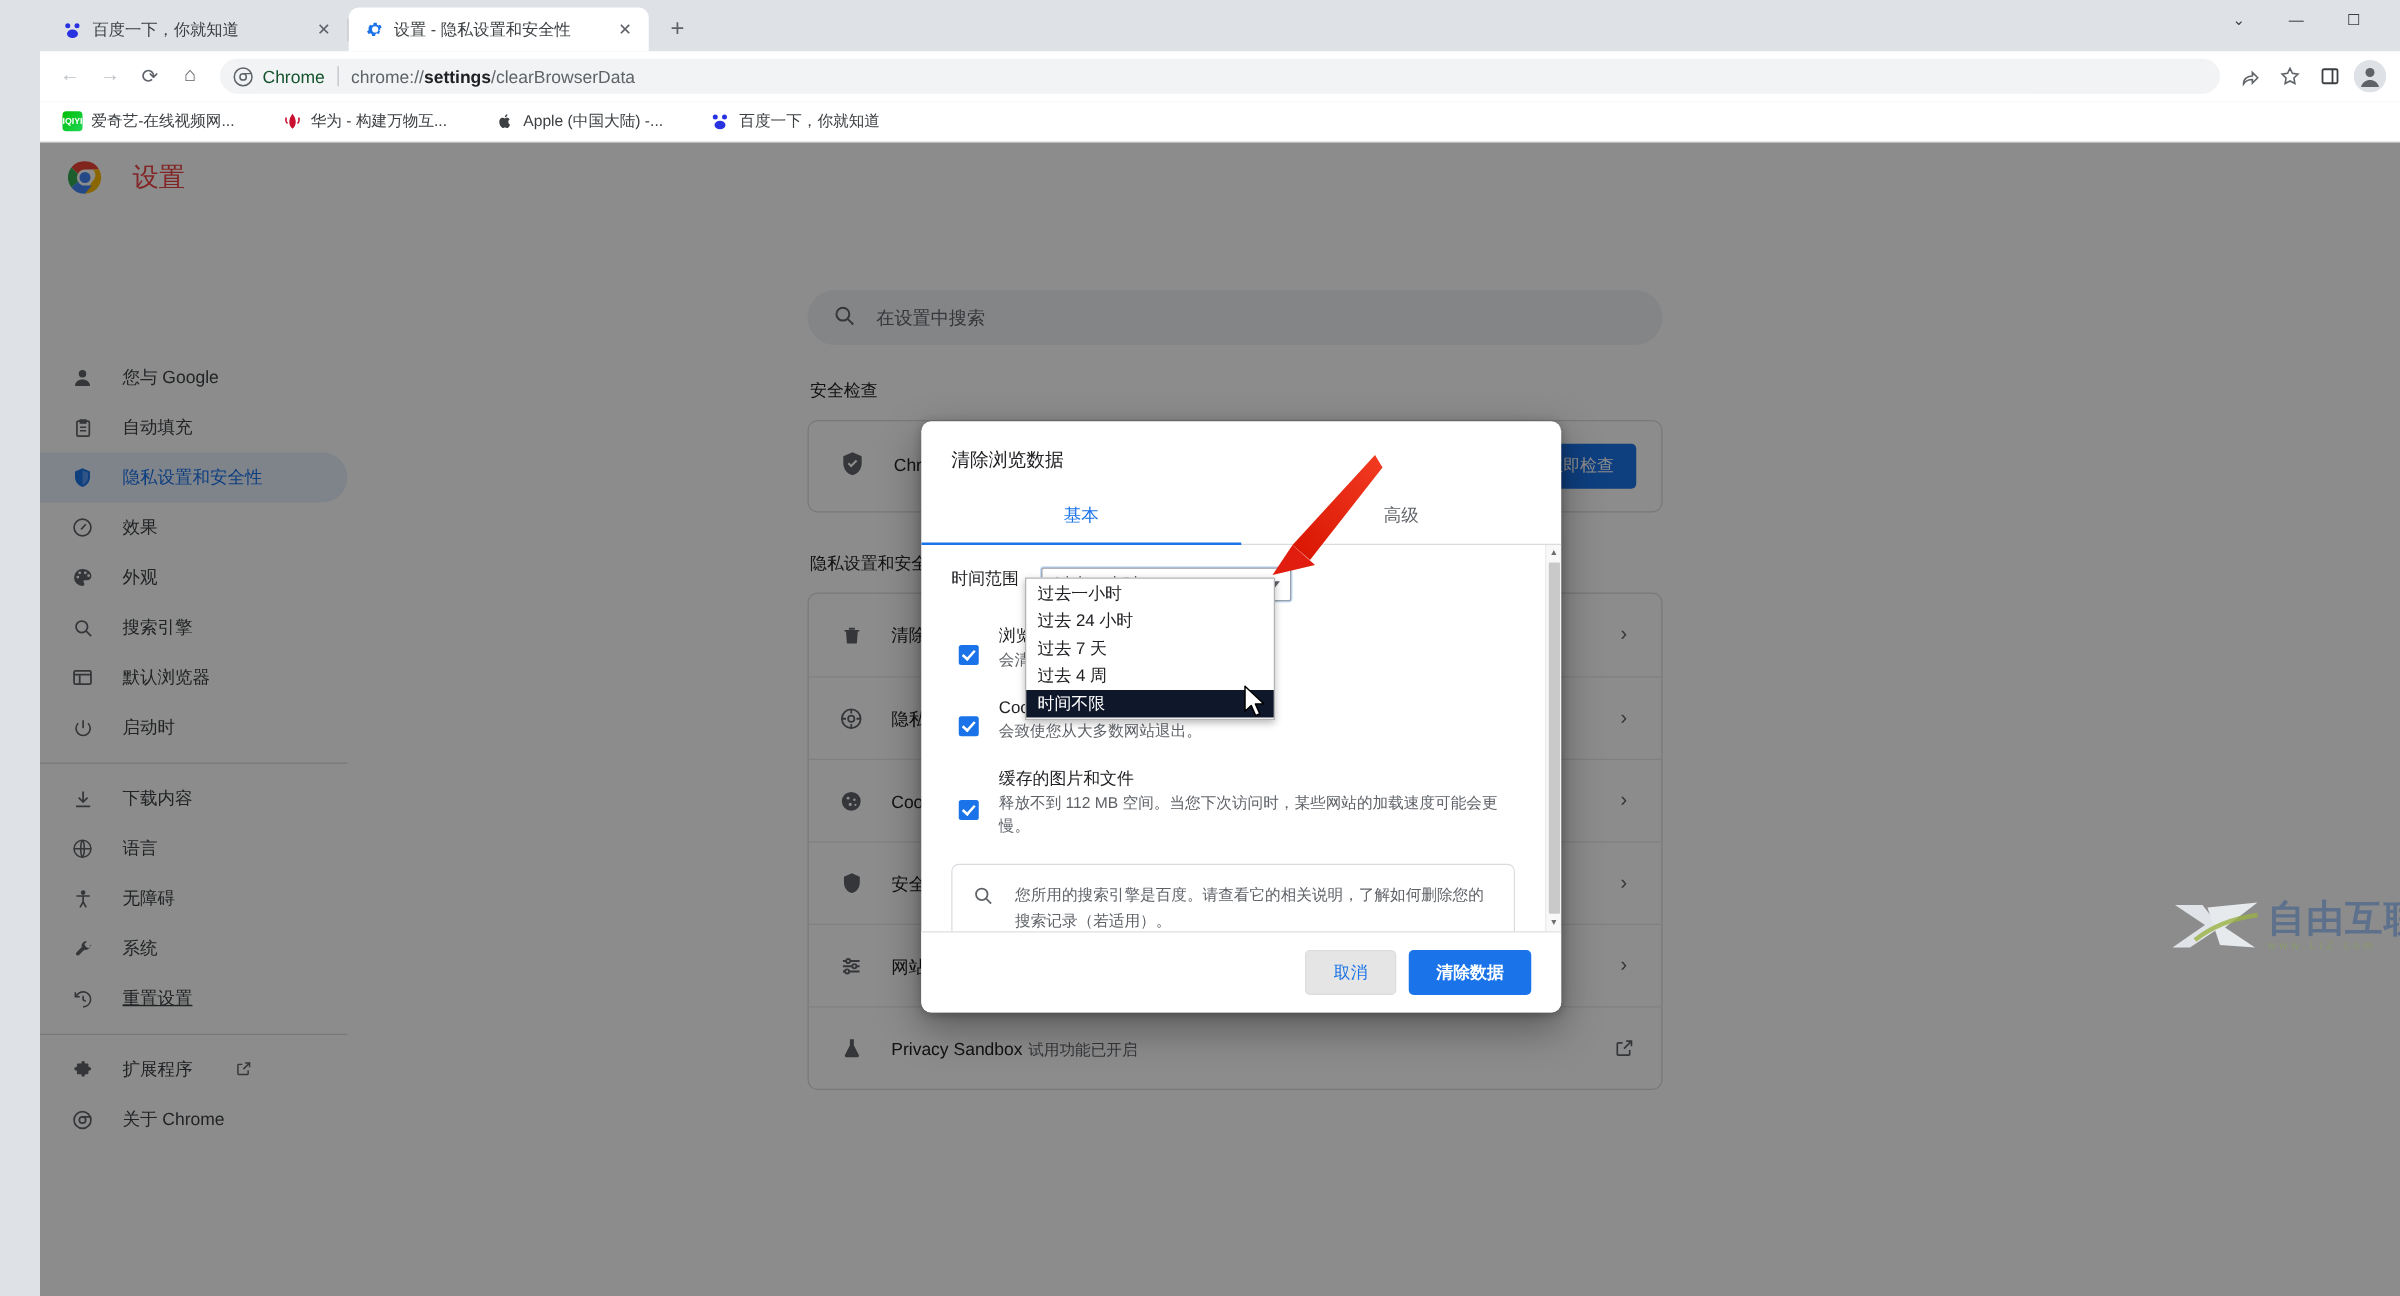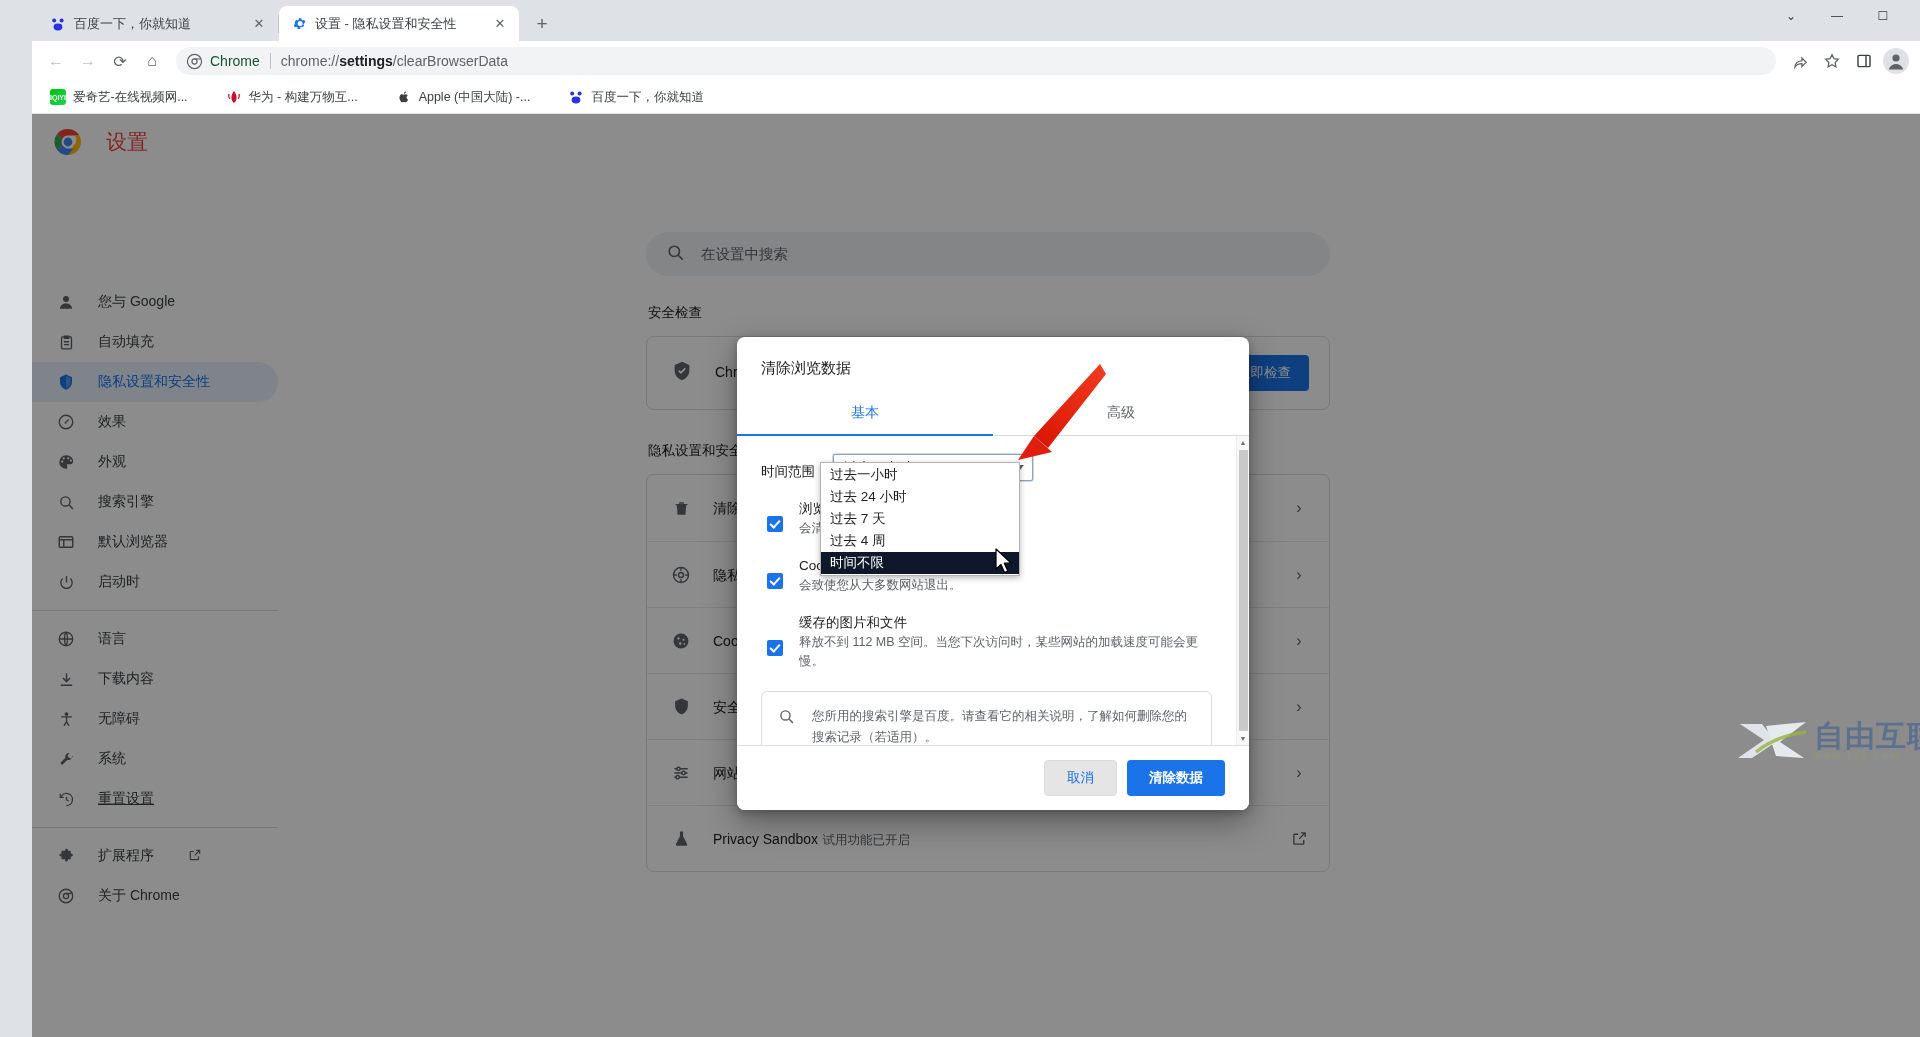--- a/index.html
+++ b/index.html
@@ -182,21 +182,21 @@
   .dlg-body { flex: 1 1 auto; position: relative; overflow: hidden; }
   .dlg-scroll { position: absolute; inset: 0 13px 0 0; overflow: hidden; padding: 16px 0 0; }
   .dlg-scrollbar {
     position: absolute; right: 0; top: 0; bottom: 0; width: 13px;
     background: #f8f8f8; border-left: 1px solid #ececec;
     display: flex; flex-direction: column; align-items: center;
   }
   .sb-arrow { font-size: 7px; color: #6e6e6e; line-height: 1; padding: 3px 0; }
   .sb-thumb { flex: 1 1 auto; width: 9px; background: #c9c9c9; border-radius: 1px; margin: 1px 0; }
 
-  .range-row { display: flex; align-items: flex-end; gap: 18px; padding: 2px 24px 0; }
+  .range-row { display: flex; align-items: flex-start; gap: 18px; padding: 2px 24px 0; }
   .range-label { font-size: 13.5px; color: #202124; white-space: nowrap; }
   .select-box {
     position: relative; width: 200px; height: 27px; border: 1px solid #9aa0a6;
     border-radius: 2px; background: #fff; display: flex; align-items: center;
     padding: 0 8px 0 10px; font-size: 13.5px; color: #202124;
     box-shadow: 0 0 0 1px rgba(26,115,232,0.25);
   }
   .select-box .sv { flex: 1 1 auto; }
   .select-caret { width: 0; height: 0; border-left: 4.5px solid transparent;
      border-right: 4.5px solid transparent; border-top: 5px solid #5f6368; }
@@ -471,34 +471,34 @@
               <path d="M6.5 6.5a8 8 0 1011 0"></path>
             </svg>
           </span>
         <span>启动时</span>
       </div>
 
       <div class="side-sep"></div>
 
       <div class="side-item">
         <span class="sicon">
+            <svg width="17" height="17" viewBox="0 0 24 24" fill="none" stroke="#5f6368" stroke-width="2">
+              <path d="M12 3v11M7 10l5 5 5-5M4 20h16"></path>
+            </svg>
+          </span>
+        <span>下载内容</span>
+      </div>
+      <div class="side-item">
+        <span class="sicon">
             <svg width="18" height="18" viewBox="0 0 24 24" fill="none" stroke="#5f6368" stroke-width="1.7">
               <circle cx="12" cy="12" r="9"></circle>
               <path d="M3 12h18M12 3c2.5 2.6 2.5 15.4 0 18M12 3c-2.5 2.6-2.5 15.4 0 18"></path>
             </svg>
           </span>
         <span>语言</span>
-      </div>
-      <div class="side-item">
-        <span class="sicon">
-            <svg width="17" height="17" viewBox="0 0 24 24" fill="none" stroke="#5f6368" stroke-width="2">
-              <path d="M12 3v11M7 10l5 5 5-5M4 20h16"></path>
-            </svg>
-          </span>
-        <span>下载内容</span>
       </div>
       <div class="side-item">
         <span class="sicon">
             <svg width="17" height="17" viewBox="0 0 24 24" fill="none" stroke="#5f6368" stroke-width="1.9">
               <circle cx="12" cy="4.3" r="1.7" fill="#5f6368"></circle>
               <path d="M4.5 8.2h15M12 8.2v7M12 15l-3.5 6M12 15l3.5 6"></path>
             </svg>
           </span>
         <span>无障碍</span>
       </div>

